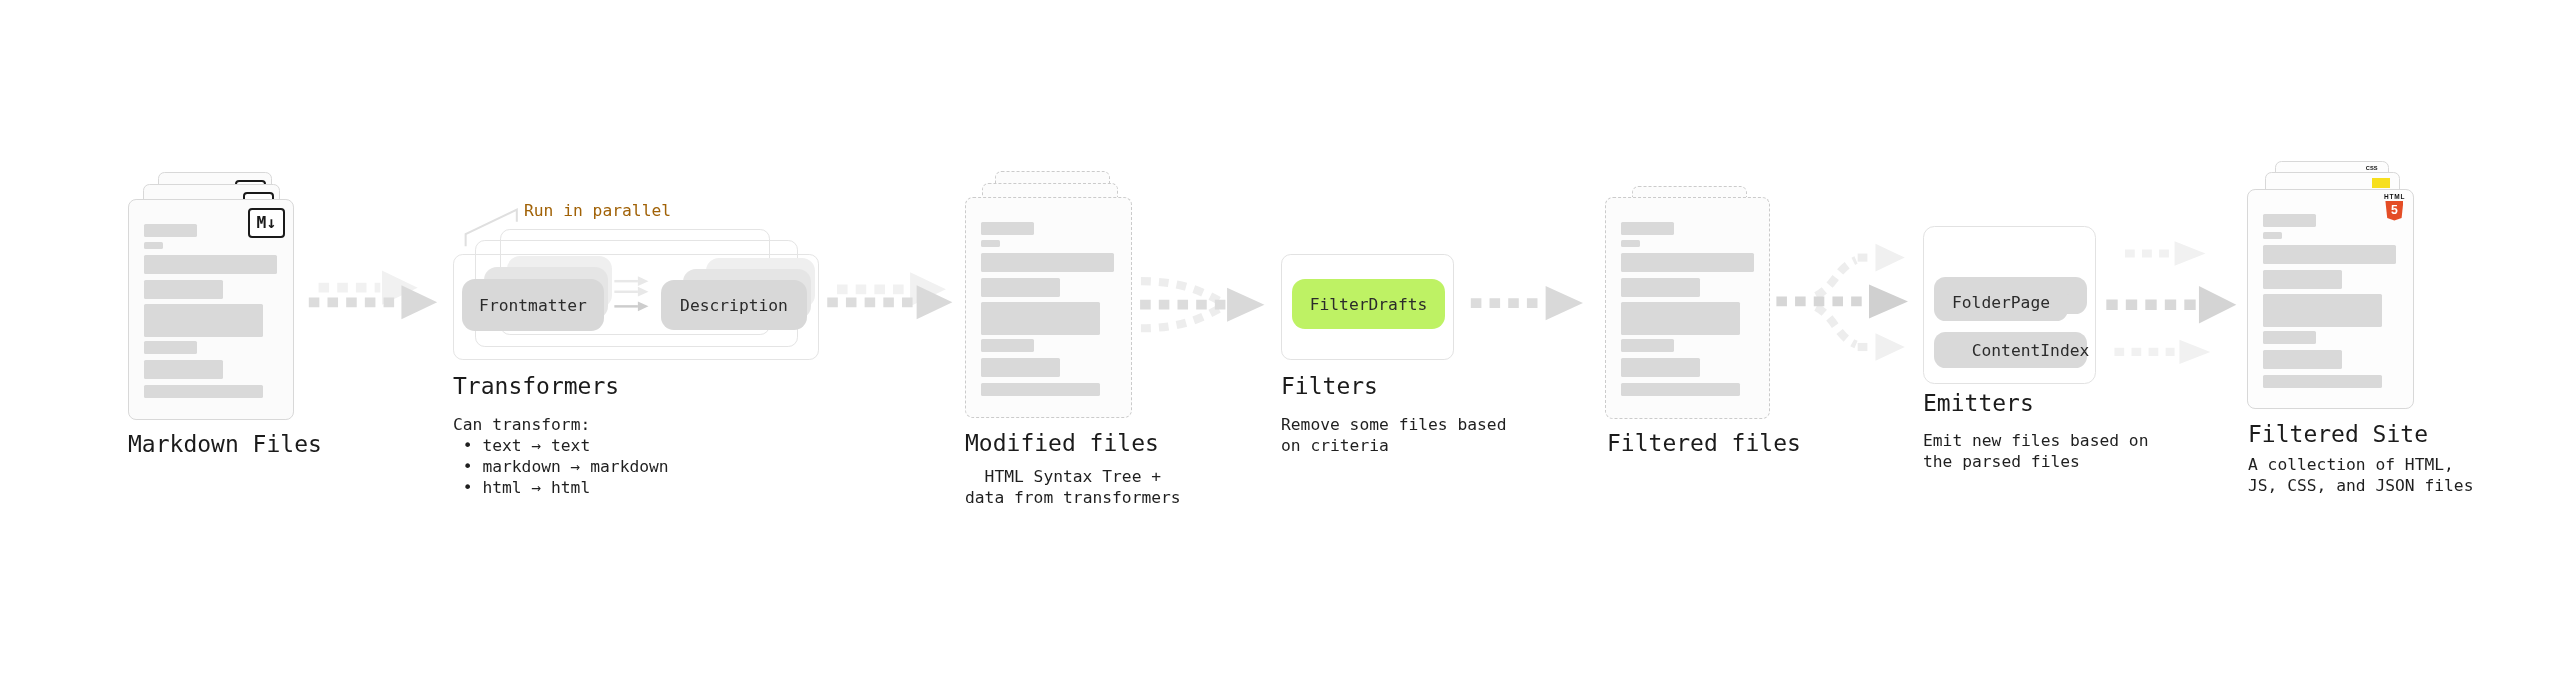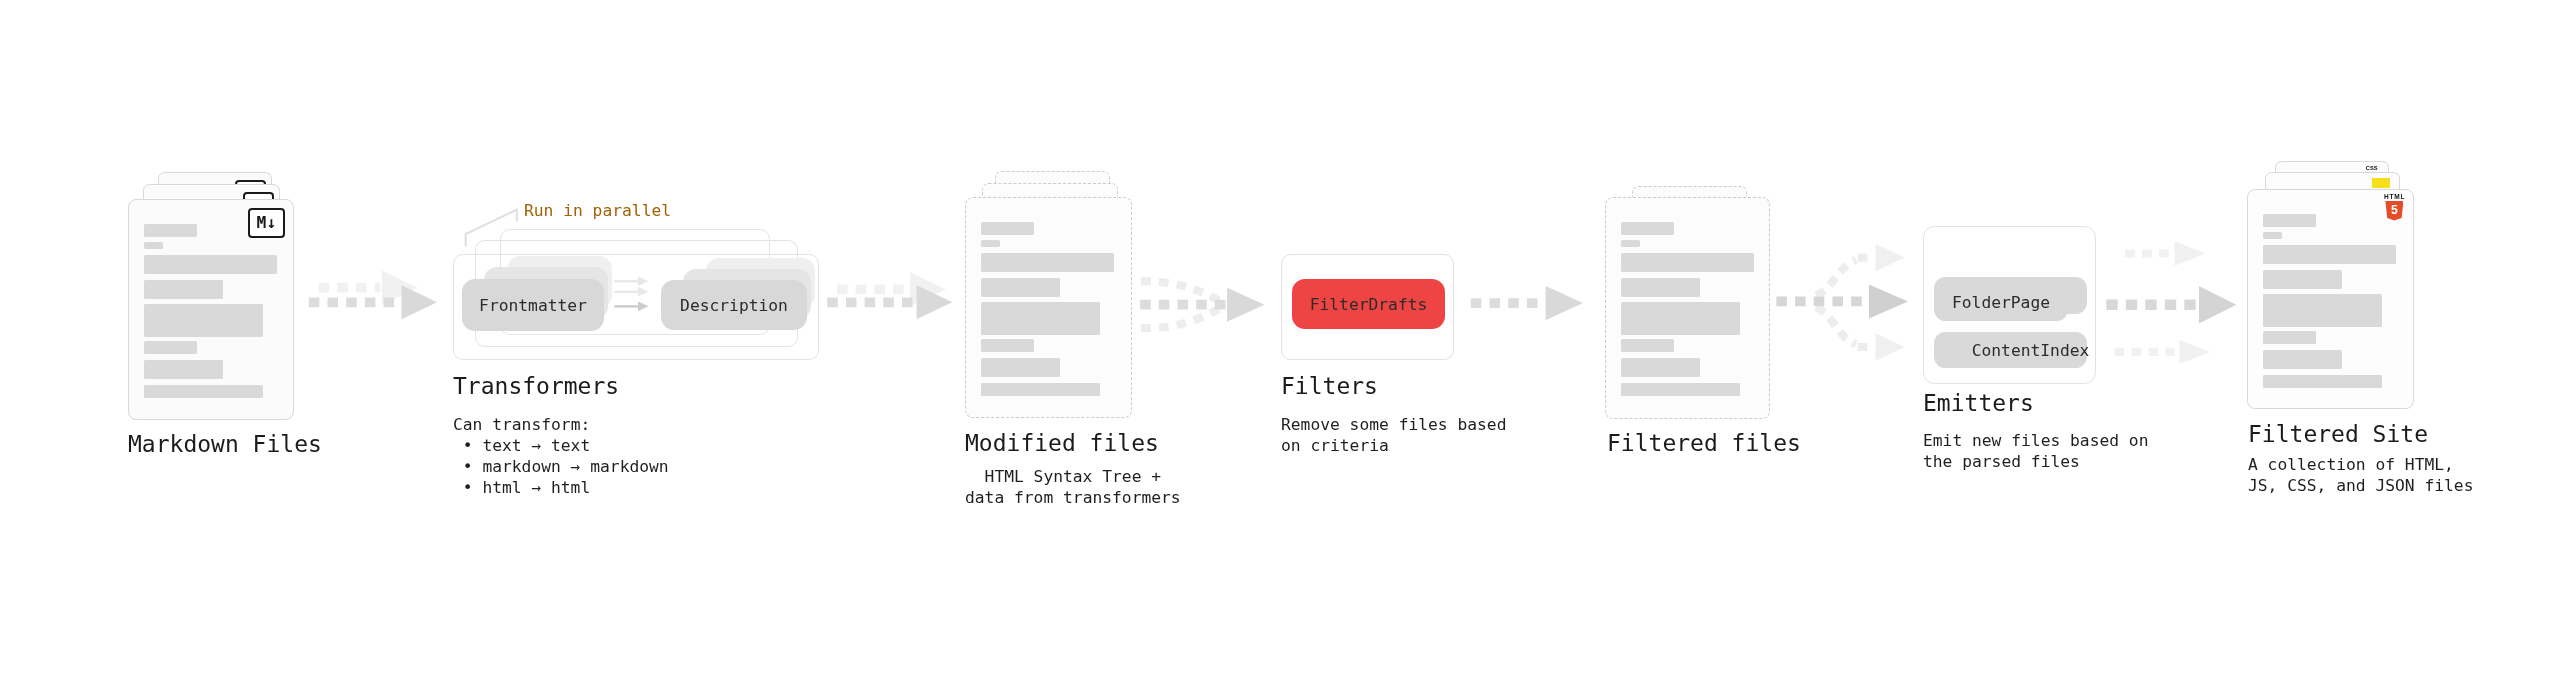--- a/index.html
+++ b/index.html
@@ -179,21 +179,21 @@
     </div>
     <div class="stage-label" style="left:965px;top:431px;text-align:center;">Modified files</div>
     <div class="stage-desc" style="left:965px;top:466px;text-align:center;">
       <div>HTML Syntax Tree +</div>
       <div>data from transformers</div>
     </div>
   </div>
 
   <div>
     <div class="box solidbg" style="left:1281px;top:254px;width:173px;height:106px;"></div>
-    <div class="pill" style="left:1292px;top:279px;width:153px;height:50px;background:#ef4444;">
+    <div class="pill" style="left:1292px;top:279px;width:153px;height:50px;background:#bef264;">
       <span>FilterDrafts</span>
     </div>
     <div class="stage-label" style="left:1281px;top:374px;">Filters</div>
     <div class="stage-desc" style="left:1281px;top:414px;">
       <div>Remove some files based</div>
       <div>on criteria</div>
     </div>
   </div>
 
   <div>

